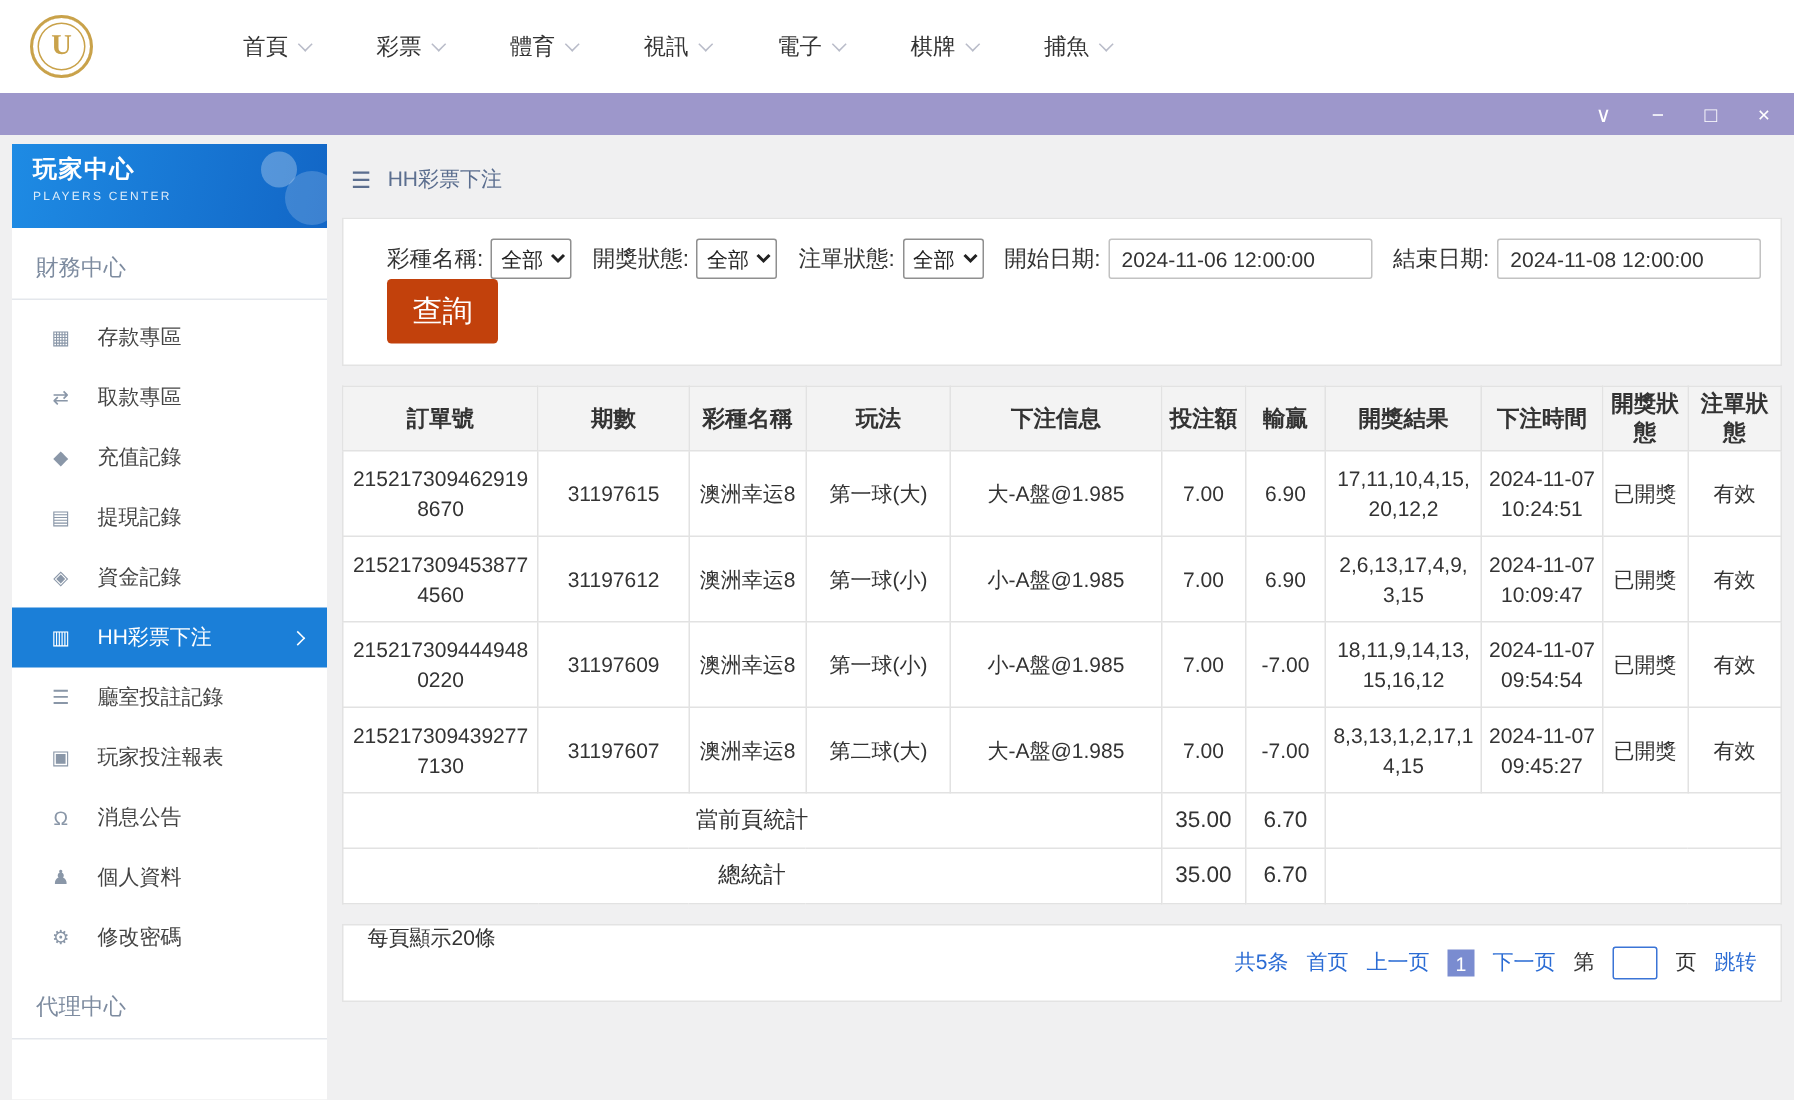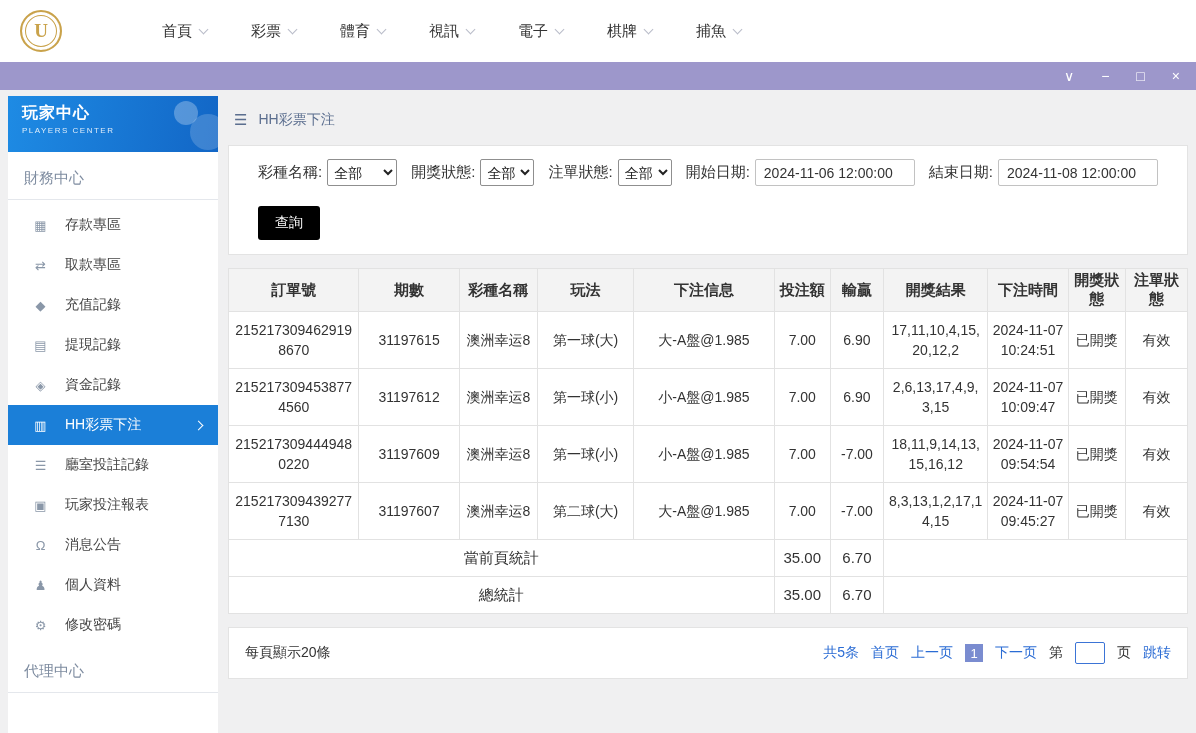--- a/index.html
+++ b/index.html
@@ -54,35 +54,35 @@
   .burger { font-size:15px; cursor:pointer; color:#5b6e8f; }
 
   .filter-card { background:#fff; border:1px solid #e3e3e3; padding:13px 29px 14px; }
   .filter-row { display:flex; align-items:center; font-size:15px; color:#333; white-space:nowrap; }
   .filter-row label { margin:0 5px 0 14px; }
   .filter-row label:first-child { margin-left:0; }
   .sel { height:27px; border:1px solid #8f8f8f; background:#fff; font-size:14px; color:#222;
     padding:0 2px; border-radius:2px; }
   .sel-wide { width:112px; }
   .sel-sm { width:62px; }
-  .date-input { width:160px; height:27px; border:1px solid #c2c2c2; font-size:14px; padding:0 8px;
+  .date-input { width:176px; height:27px; border:1px solid #c2c2c2; font-size:14px; padding:0 8px;
     color:#333; border-radius:2px; }
-  .search-btn { margin-top:20px; background:#000000; color:#fff; border:none; font-size:14px;
+  .search-btn { margin-top:0; background:#c2410c; color:#fff; border:none; font-size:20px;
     padding:8px 17px; border-radius:3px; cursor:pointer; display:inline-block; }
 
   .table-card { margin-top:13px; background:#fff; }
   table { width:100%; border-collapse:collapse; table-layout:fixed; border:1px solid #cfcfcf; }
   th,td { border:1px solid #e2e2e2; text-align:center; color:#333; overflow:hidden; }
   th { background:#f3f3f3; font-size:15px; font-weight:bold; height:42px; padding:2px; }
   td { font-size:14px; padding:7px 4px; word-break:break-all; line-height:1.45; }
   tr.data-row td { height:57px; }
   tr.sum td { height:37px; font-size:15px; padding:4px; }
 
   .pager-card { margin-top:13px; background:#fff; border:1px solid #e3e3e3; height:52px;
-    display:flex; align-items:center; justify-content:space-between; padding:0 16px; font-size:14px; }
+    display:flex; justify-content:space-between; padding:0 16px; font-size:14px; }
   .pager-right { display:flex; align-items:center; gap:12px; }
   .pg-link { color:#2b6cd4; cursor:pointer; }
   .pg-text { color:#333; }
   .pg-current { min-width:18px; height:18px; padding:0 3px; background:#7a8cd0; color:#fff;
     display:flex; align-items:center; justify-content:center; font-size:13px; cursor:pointer; }
   .pg-input { width:30px; height:22px; border:1px solid #3b74d6; border-radius:2px; text-align:center; }
 </style>
 </head>
 <body>
 

